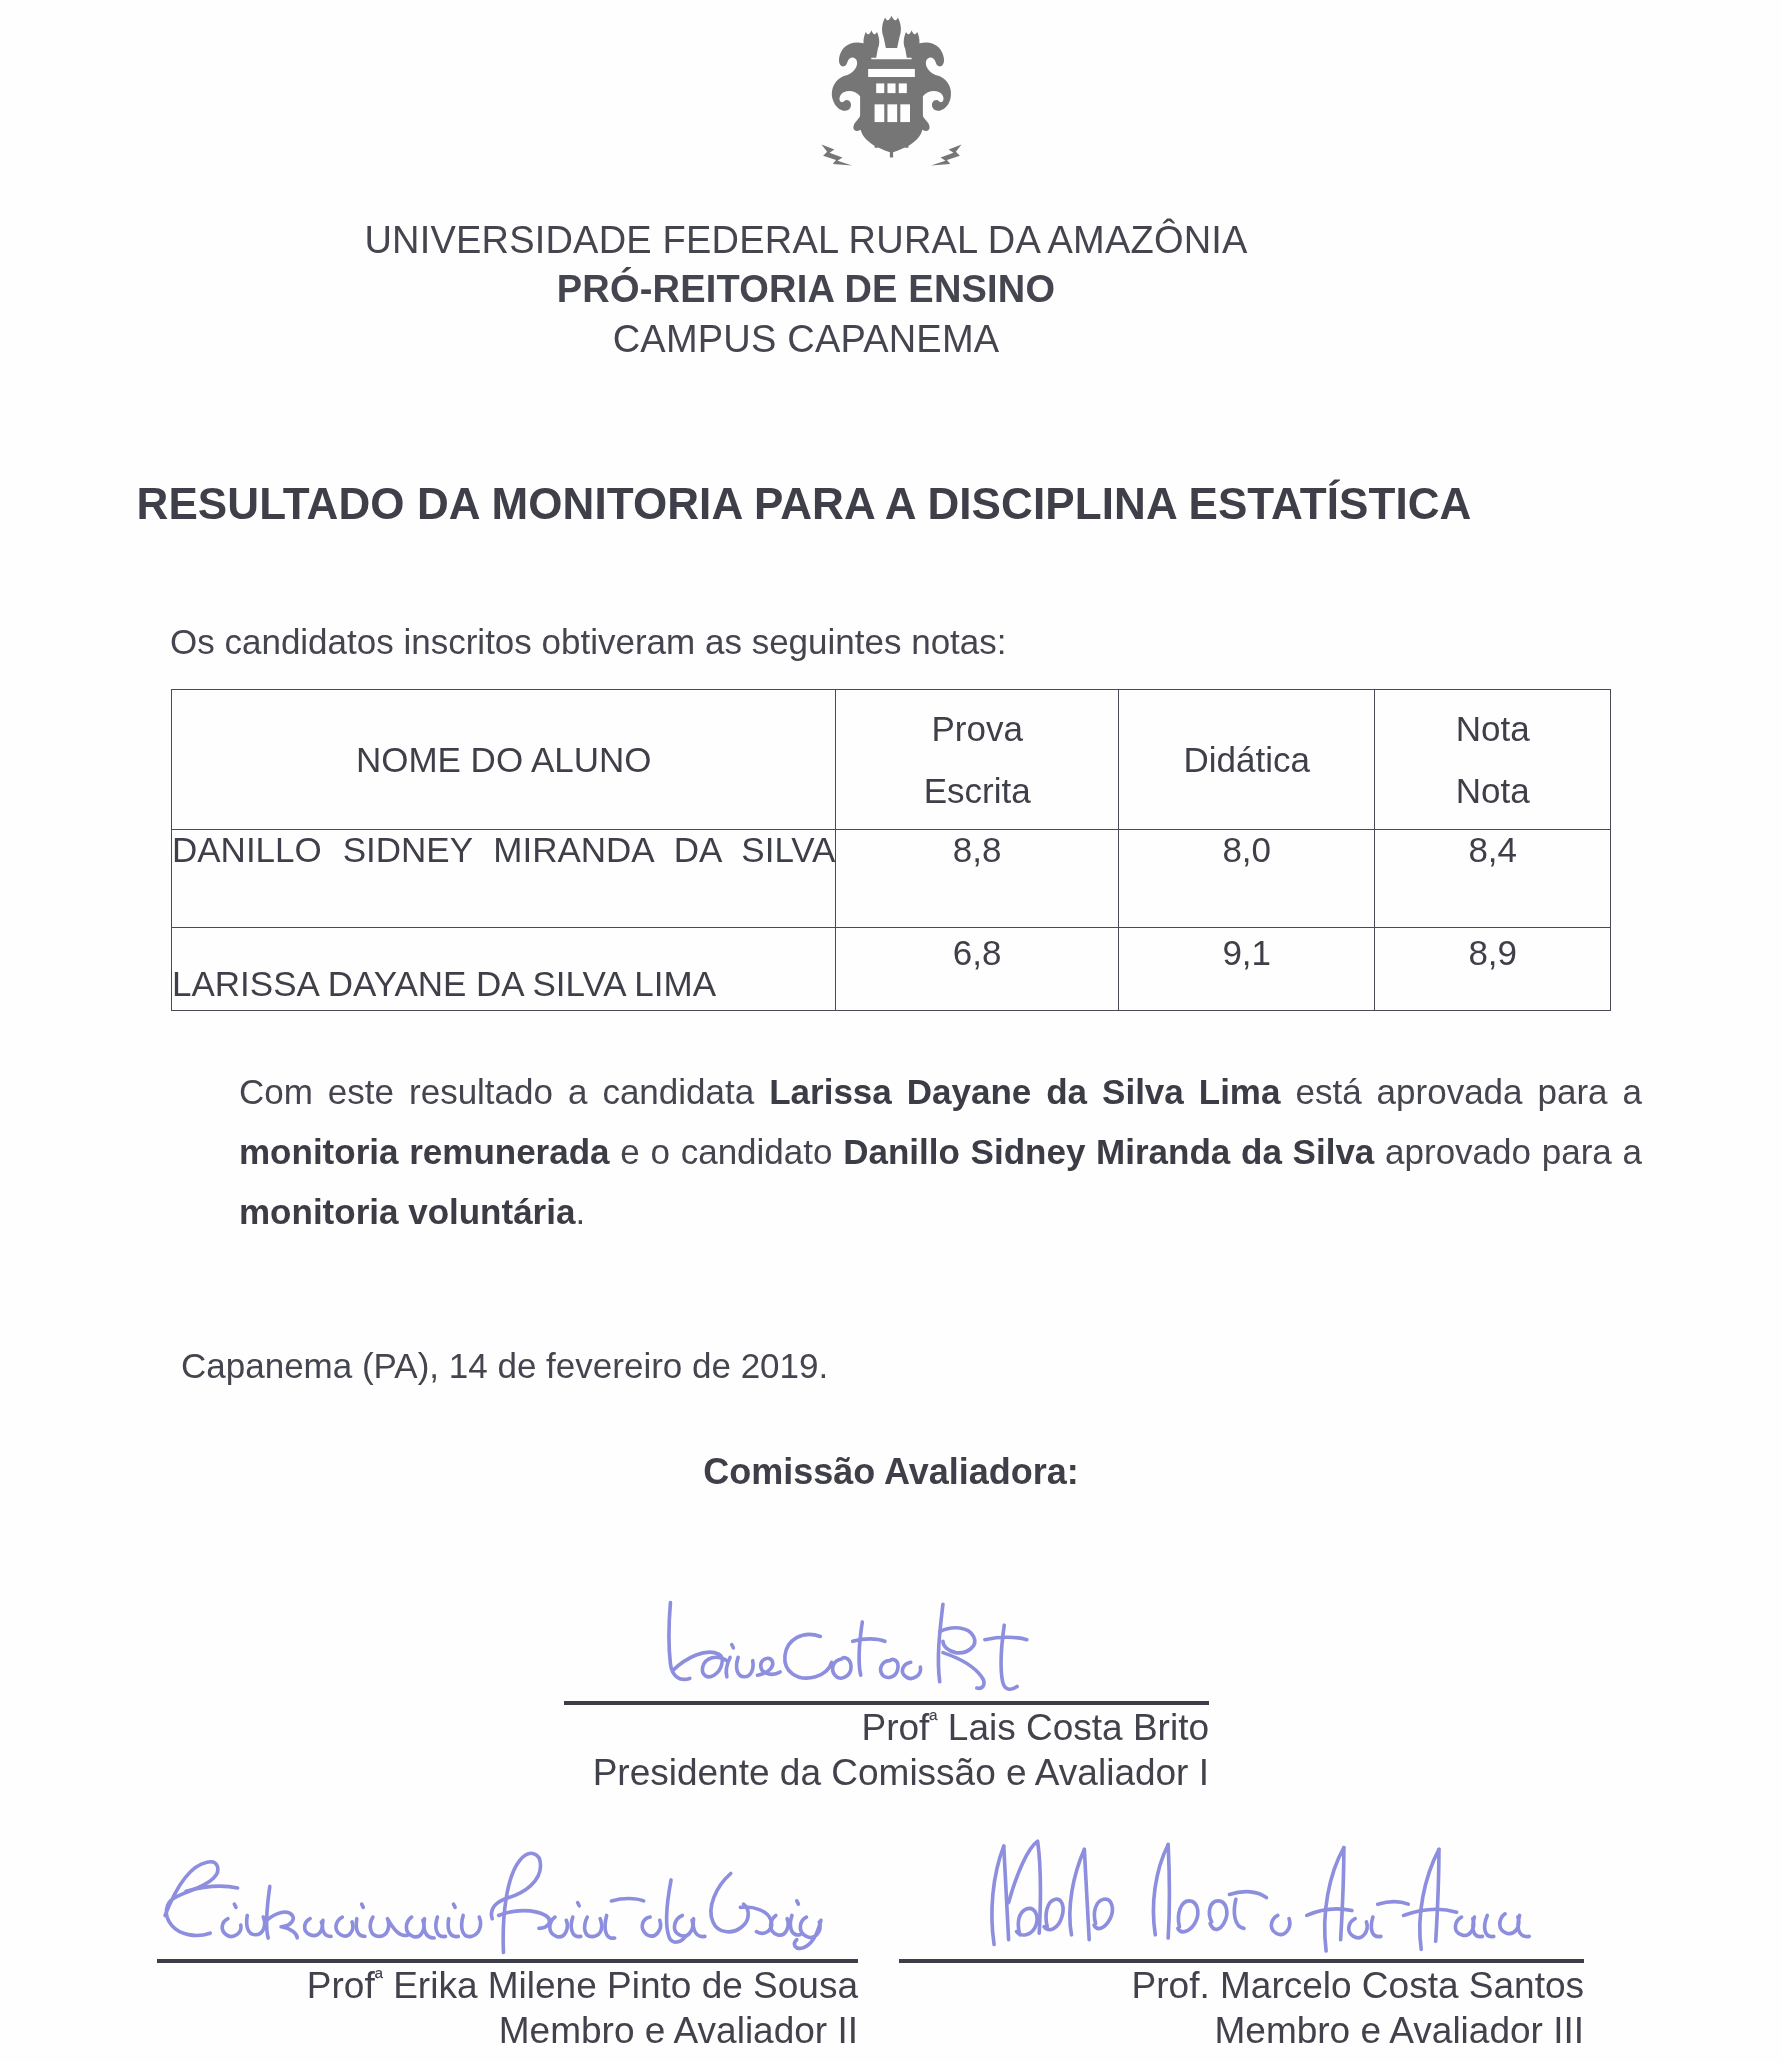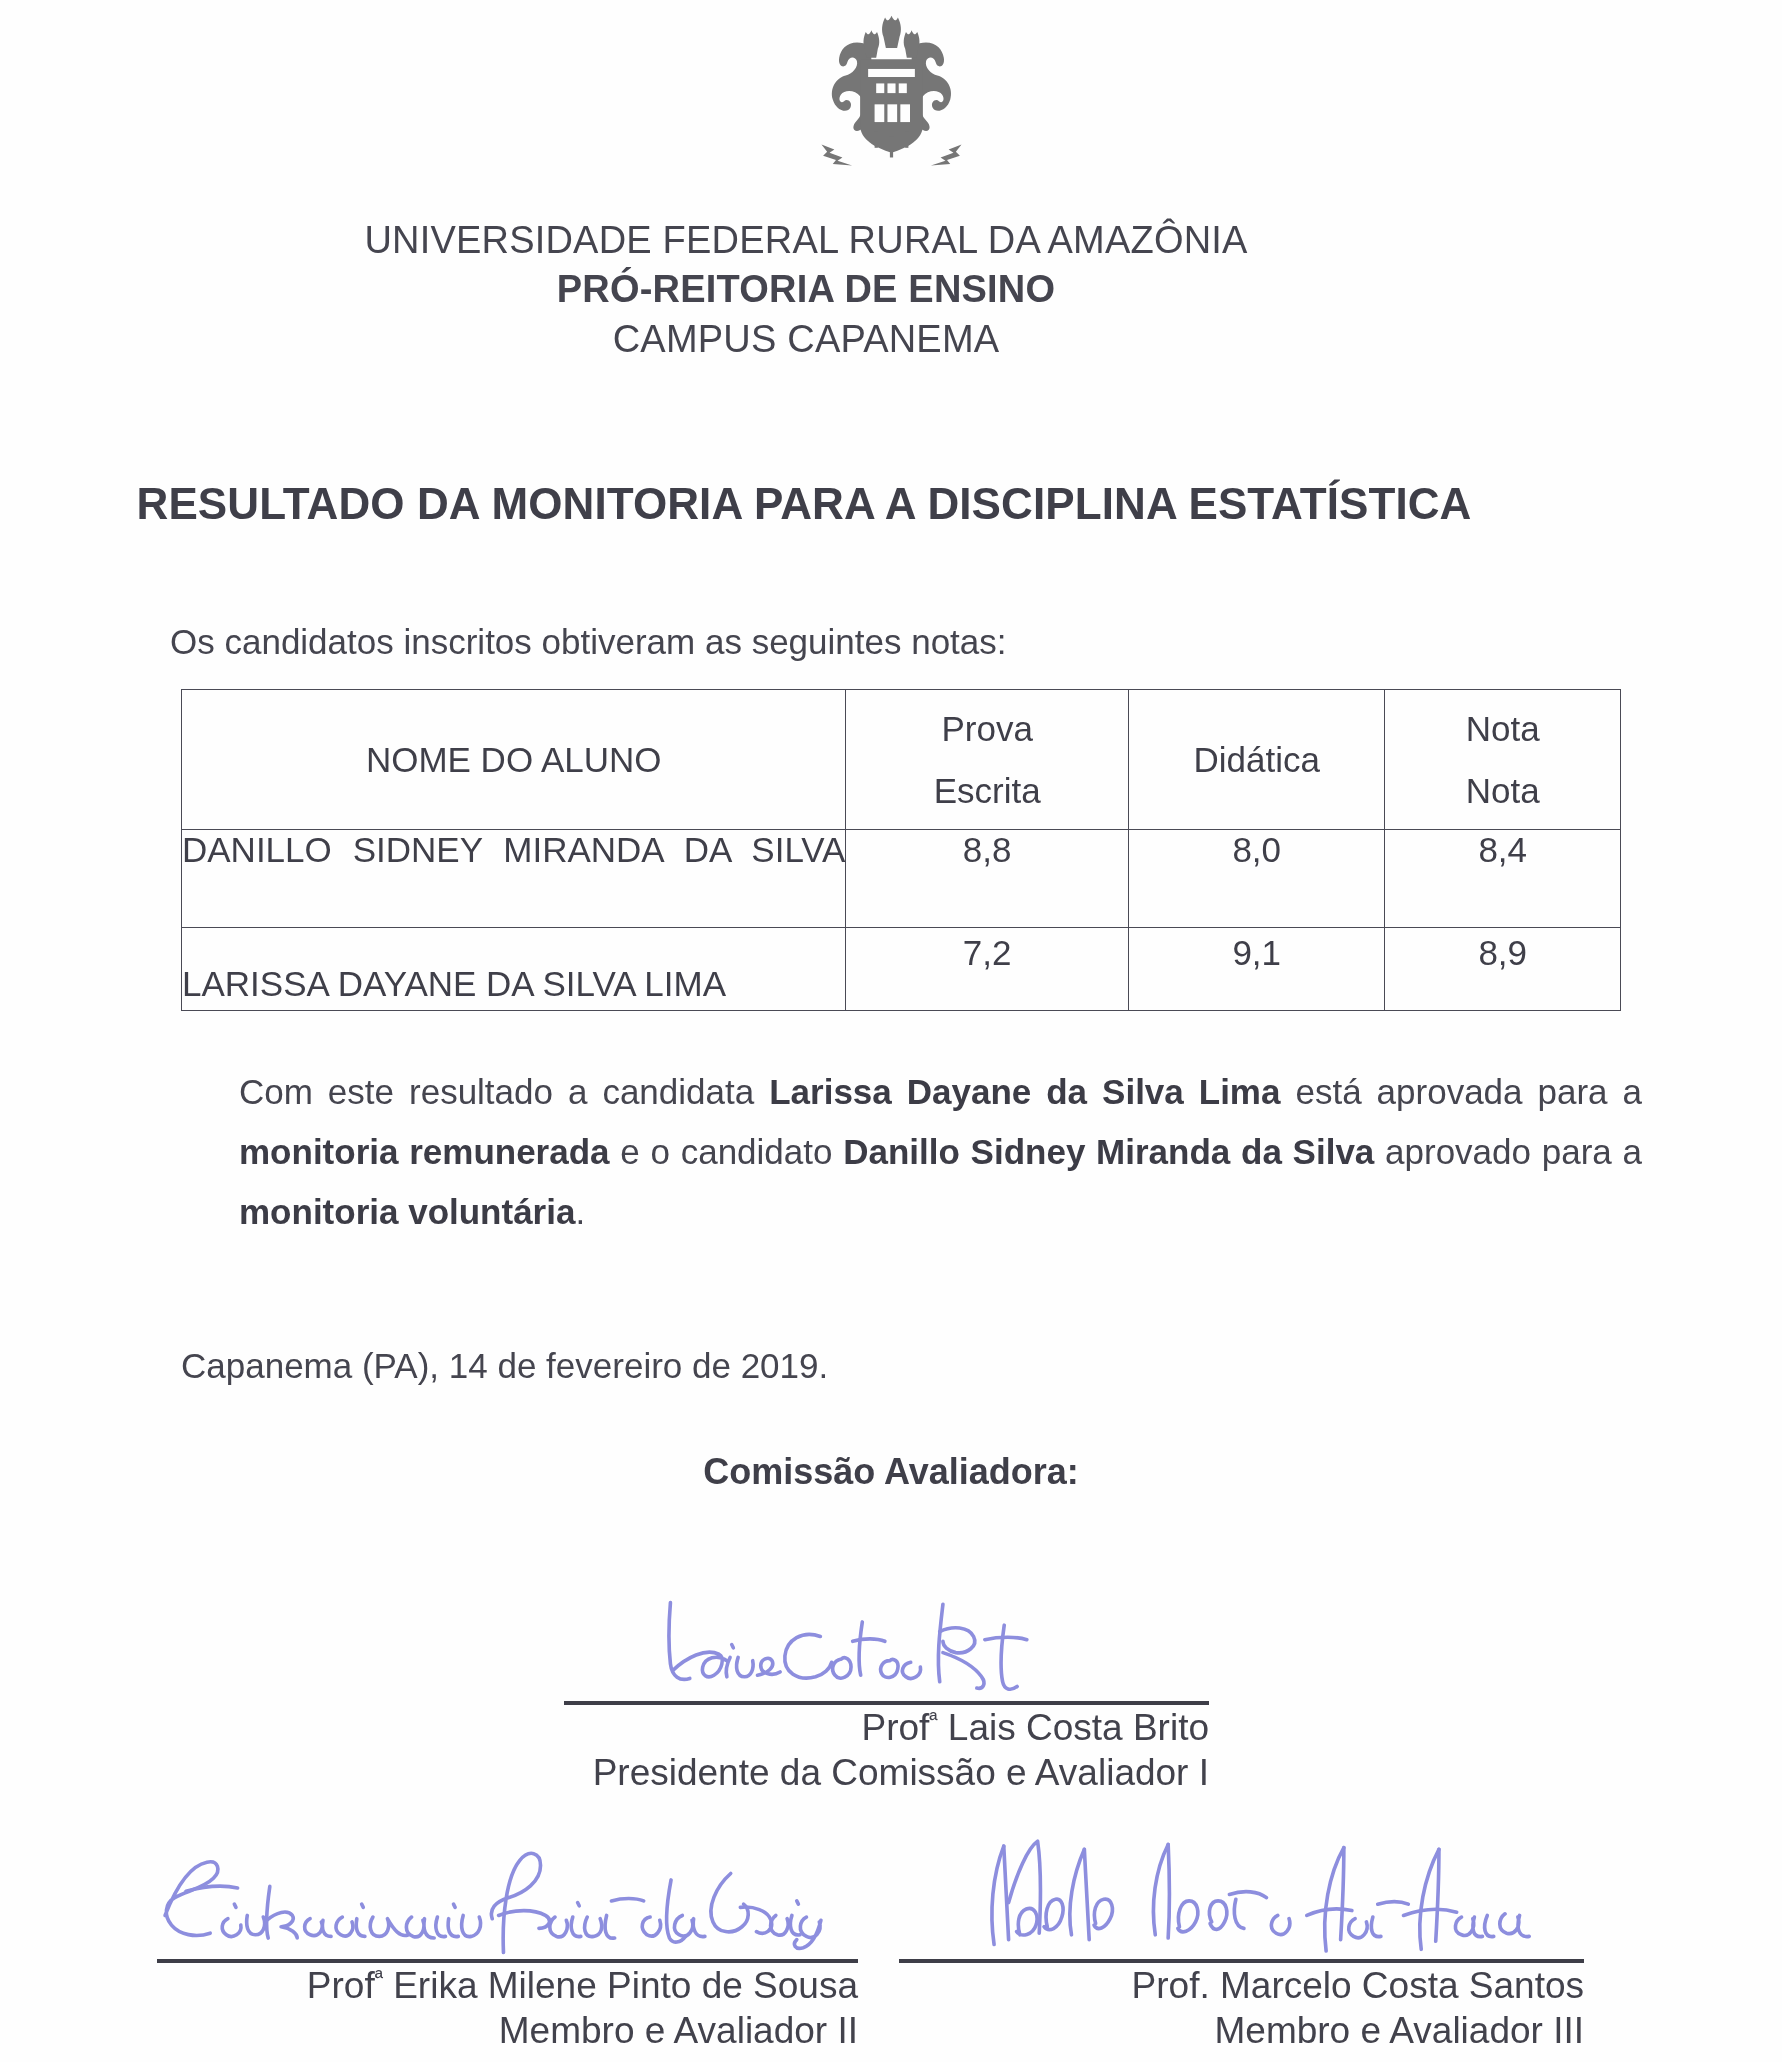--- a/index.html
+++ b/index.html
@@ -74,21 +74,21 @@
     position: absolute;
     left: 170px;
     top: 622px;
     font-size: 35px;
     color: #45454f;
   }
 
   
   table.grades {
     position: absolute;
-    left: 181px;
+    left: 171px;
     top: 689px;
     width: 1440px;
     border-collapse: collapse;
     table-layout: fixed;
   }
   table.grades td {
     border: 1.6px solid #4a4a55;
     color: #3f3f49;
     font-size: 35px;
     padding: 0;
@@ -299,21 +299,21 @@
         </td>
       </tr>
       <tr class="row1">
         <td class="cell-name">DANILLO SIDNEY MIRANDA DA SILVA</td>
         <td class="cell-score">8,8</td>
         <td class="cell-score">8,0</td>
         <td class="cell-score">8,4</td>
       </tr>
       <tr class="row2">
         <td class="cell-name bottom">LARISSA DAYANE DA SILVA LIMA</td>
-        <td class="cell-score r2">7,2</td>
+        <td class="cell-score r2">6,8</td>
         <td class="cell-score r2">9,1</td>
         <td class="cell-score r2">8,9</td>
       </tr>
     </tbody>
   </table>
 
   <div class="body-par"><span>Com este resultado a candidata </span><b>Larissa Dayane da Silva Lima</b><span> está aprovada para a </span><b>monitoria remunerada</b><span> e o candidato </span><b>Danillo Sidney Miranda da Silva</b><span> aprovado para a </span><b>monitoria voluntária</b><span>.</span></div>
 
   <div class="date-line">Capanema (PA), 14 de fevereiro de 2019.</div>
 

